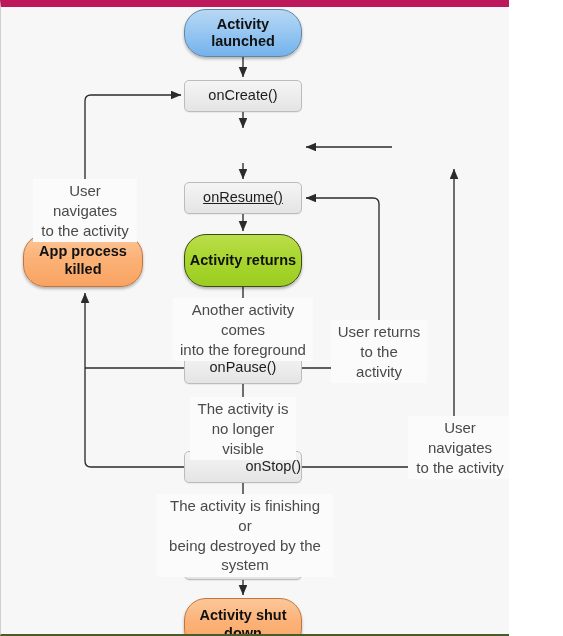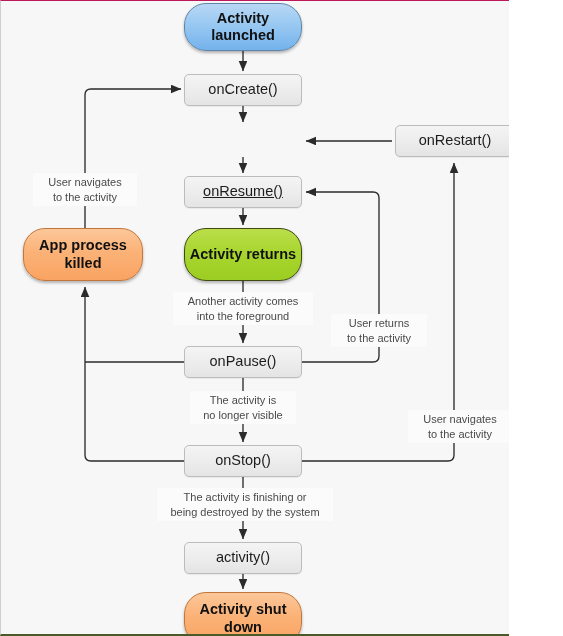--- a/index.html
+++ b/index.html
@@ -5,21 +5,21 @@
   html, body {
     margin: 0;
     padding: 0;
     background: #ffffff;
   }
   #canvas {
     position: relative;
     width: 509px;
     height: 636px;
     background: #f7f7f7;
-    border-top: 1px solid #be185d;
+    border-top: 7px solid #be185d;
     border-left: 1px solid #cfcfcf;
     border-bottom: 2px solid #4a5a28;
     box-sizing: border-box;
     overflow: hidden;
     font-family: "Liberation Sans", sans-serif;
   }
   #wires {
     position: absolute;
     left: 0; top: 0;
     width: 563px;
@@ -62,21 +62,21 @@
   }
   .state.orange {
     background: linear-gradient(to bottom, #fcc79a 0%, #fbb277 45%, #f9a362 100%);
     border: 1px solid #c4763a;
   }
   
   .caption {
     position: absolute;
     background: #fbfbfb;
     color: #4a4a4a;
-    font-size: 11px;
+    font-size: 15px;
     line-height: 1.32;
     text-align: center;
     padding: 2px 5px;
     box-sizing: border-box;
     white-space: pre-line;
   }
 </style>
 </head>
 <body>
 
@@ -148,31 +148,28 @@
 
 
   <div class="node callback" style="left:183px; top:175px; width:118px; height:32px;text-decoration:underline;">
     <span>onResume()</span>
   </div>
 
   <div class="node callback" style="left:183px; top:345px; width:118px; height:32px;">
     <span>onPause()</span>
   </div>
 
-  <div class="node callback" style="left:183px; top:444px; width:118px; height:32px;">
+  <div class="node callback" style="left:183px; top:444px; width:118px; height:32px;justify-content:flex-end;">
     <span>onStop()</span>
   </div>
 
   <div class="node callback" style="left:183px; top:541px; width:118px; height:32px;">
     <span>activity()</span>
   </div>
 
-  <div class="node callback" style="left:394px; top:124px; width:120px; height:32px;">
-    <span>onRestart()</span>
-  </div>
 
   <div class="caption" style="left:32px; top:172px; width:104px;">User navigates
 to the activity</div>
 
   <div class="caption" style="left:172px; top:291px; width:140px;">Another activity comes
 into the foreground</div>
 
 
   <div class="caption" style="left:330px; top:313px; width:96px;">User returns
 to the activity</div>

